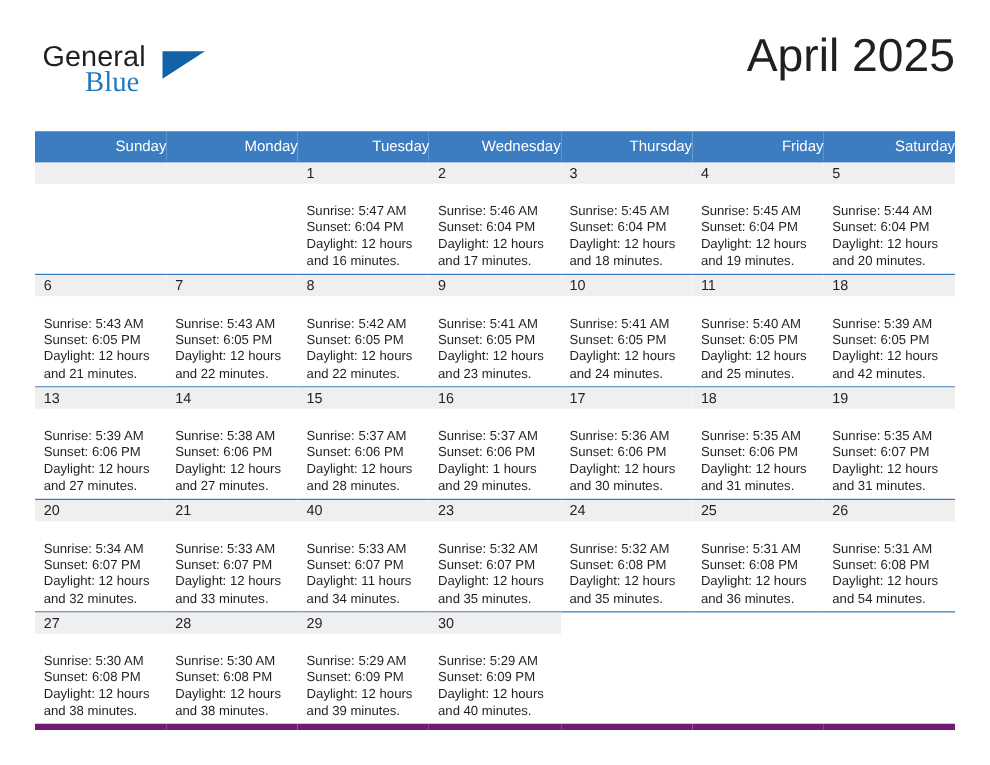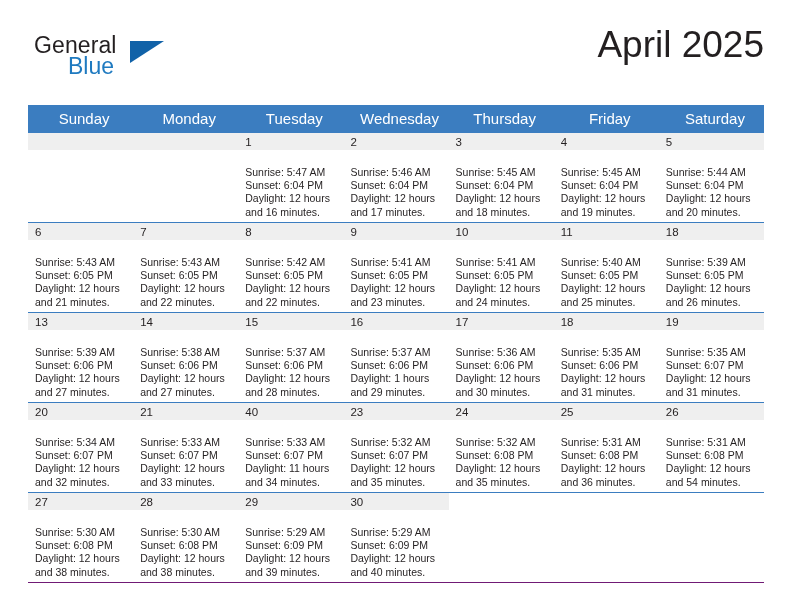--- a/index.html
+++ b/index.html
@@ -45,21 +45,21 @@
     letter-spacing: 0.1px;
     color: #231f20;
     font-family: "Liberation Sans", sans-serif;
   }
   .brand-blue {
     position: absolute;
     left: 34px;
     top: 21px;
     font-size: 23px;
     color: #1f7ac0;
-    font-family: Liberation Sans, sans-serif;
+    font-family: Liberation Serif, serif;
   }
   .brand-triangle {
     position: absolute;
     left: 96px;
     top: 9px;
     width: 0;
     height: 0;
     border-left: 34px solid #1162a8;
     border-bottom: 22px solid transparent;
   }
@@ -94,36 +94,36 @@
   table.cal {
     border-collapse: collapse;
     table-layout: fixed;
     width: 736px;
   }
   table.cal col { width: 105.14px; }
 
   thead th {
     background: #3b7dc0;
     color: #ffffff;
-    font-size: 15px;
+    font-size: 12px;
     font-weight: normal;
-    text-align: center;
+    text-align: right;
     padding: 5px 0 5px 7px;
     height: 11px;
     border: none;
   }
 
   tbody tr.week-row > td {
     vertical-align: top;
     padding: 0;
     border-top: 1px solid #3b7dc0;
     height: 89px;
   }
   tbody tr.week-row:last-child > td {
-    border-bottom: 1px solid #701a75;
+    border-bottom: 5px solid #701a75;
   }
 
   .cell {
     position: relative;
     height: 89px;
     box-sizing: border-box;
   }
   .daynum-strip {
     background: #efefef;
     height: 17px;
@@ -307,21 +307,21 @@
                   <div class="daylight">Daylight: 12 hours and 25 minutes.</div>
                 </div>
               </div>
             </td>
             <td>
               <div class="cell">
                 <div class="daynum-strip">18</div>
                 <div class="details">
                   <div>Sunrise: 5:39 AM</div>
                   <div>Sunset: 6:05 PM</div>
-                  <div class="daylight">Daylight: 12 hours and 26 minutes.</div>
+                  <div class="daylight">Daylight: 12 hours and 42 minutes.</div>
                 </div>
               </div>
             </td>
           </tr>
           <tr class="week-row">
             <td>
               <div class="cell">
                 <div class="daynum-strip">13</div>
                 <div class="details">
                   <div>Sunrise: 5:39 AM</div>

